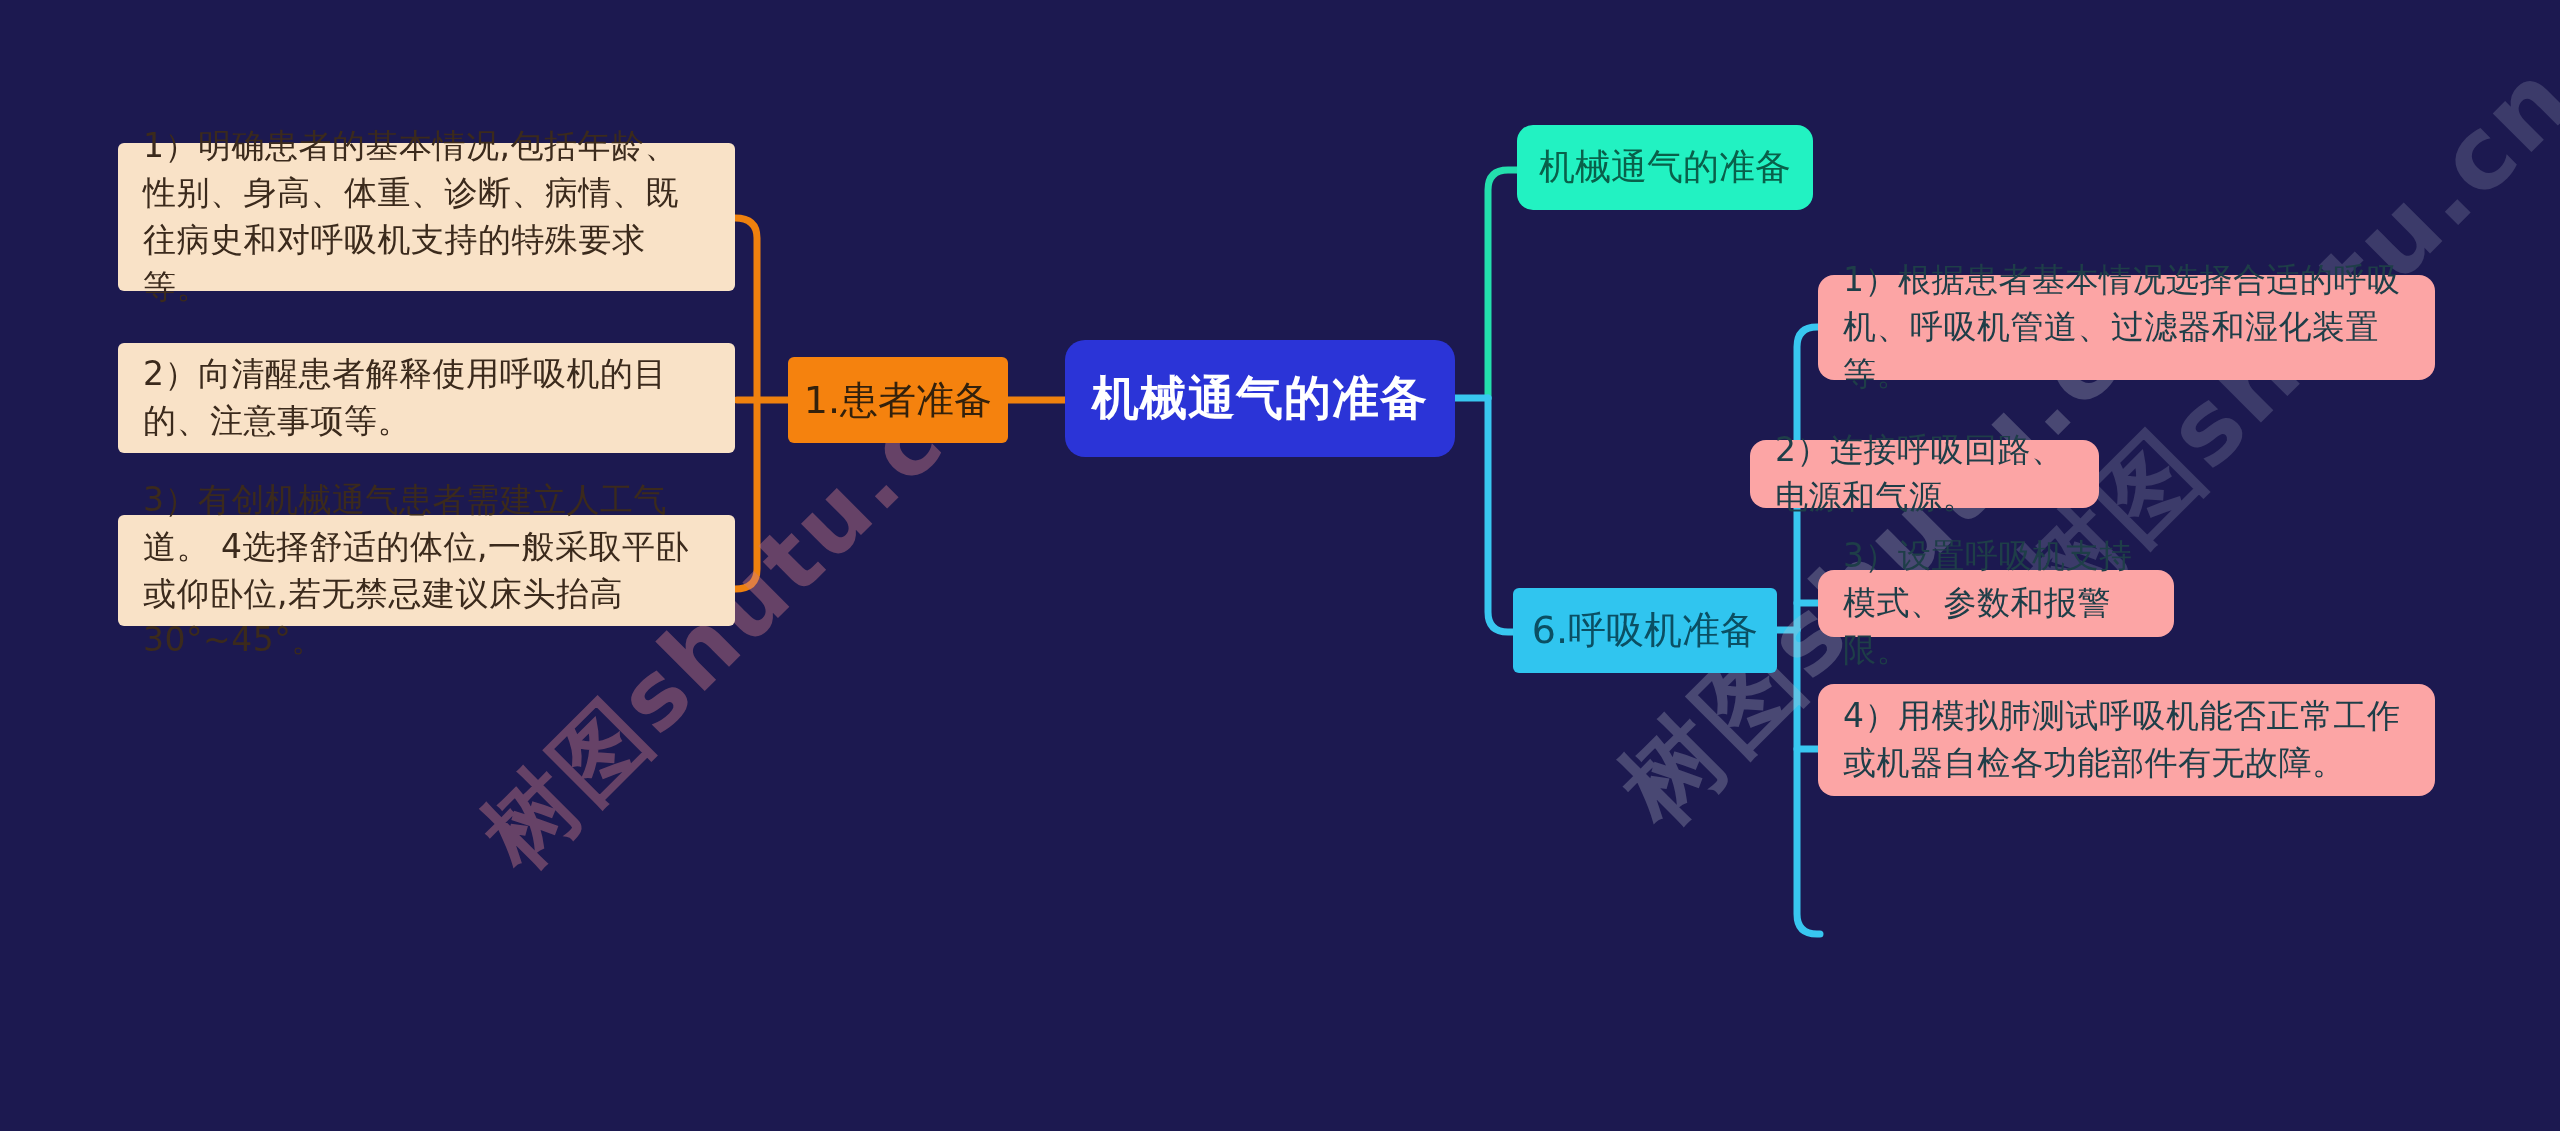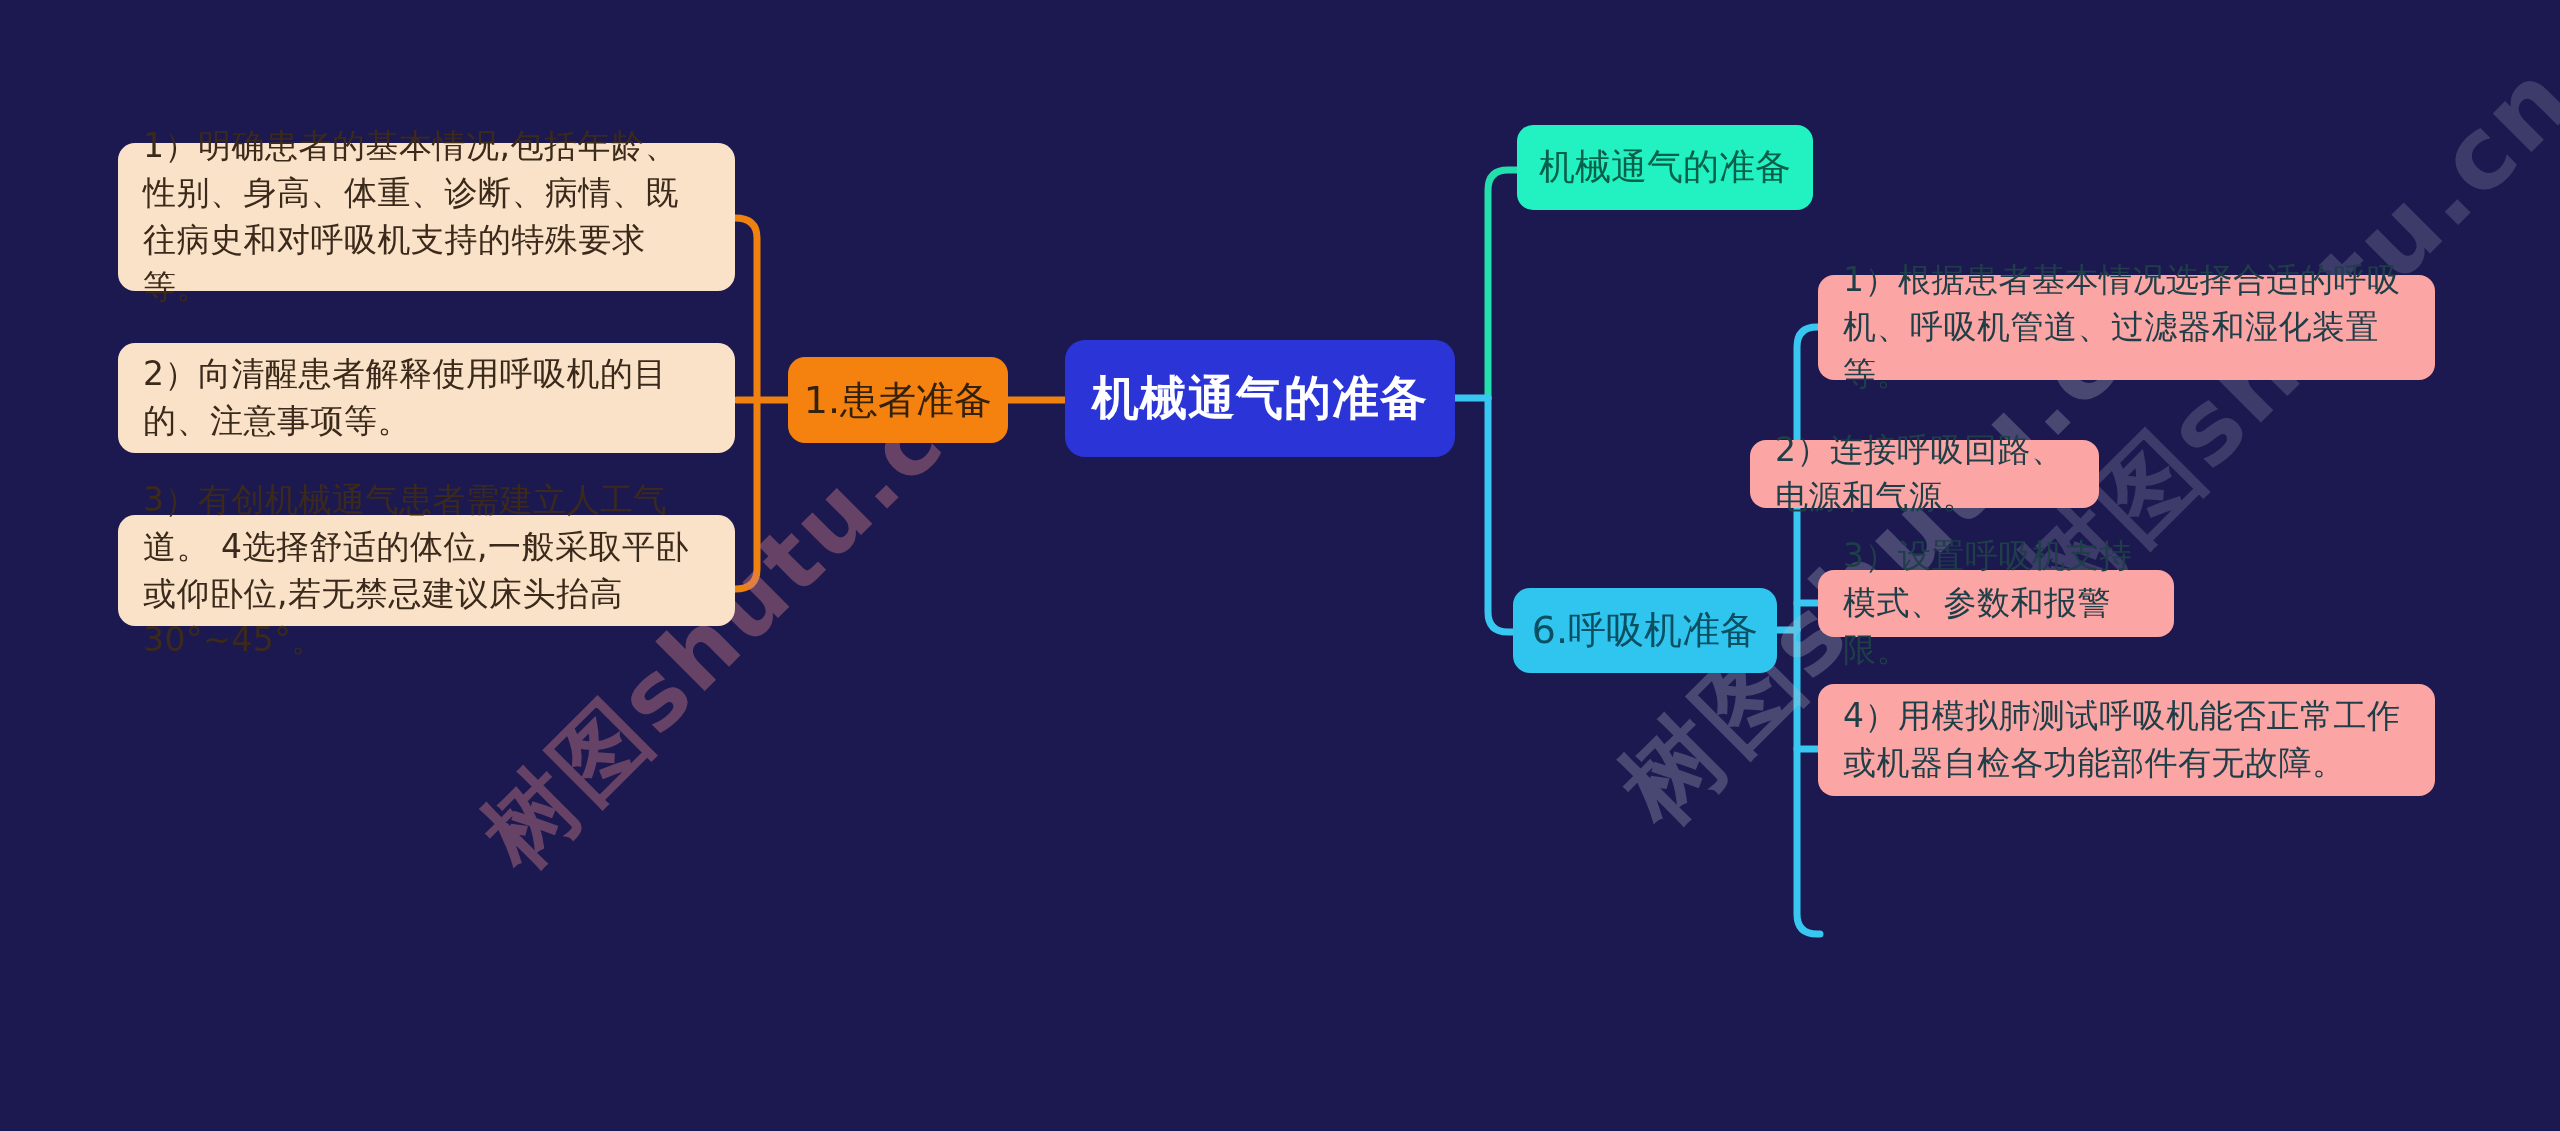--- a/index.html
+++ b/index.html
@@ -8,21 +8,21 @@
     width:2560px;height:1131px;
     overflow:hidden;
     background:#1c1950;
     font-family:"DejaVu Sans","Liberation Sans",sans-serif;
   }
   svg.connectors{position:absolute;left:0;top:0;z-index:1;}
   .node{
     position:absolute;z-index:3;
     box-sizing:border-box;
     display:flex;align-items:center;
-    border-radius:17px;
+    border-radius:6px;
   }
   .leaf{
     font-size:33px;line-height:1.42;
     padding:6px 25px;
     letter-spacing:0.5px;
   }
   .leaf-left{background:#f9e2c7;color:#3b2a1c;}
   .leaf-right{background:#fca5a5;color:#1e3e48;border-radius:16px;}
   .parent{
     justify-content:center;text-align:center;

